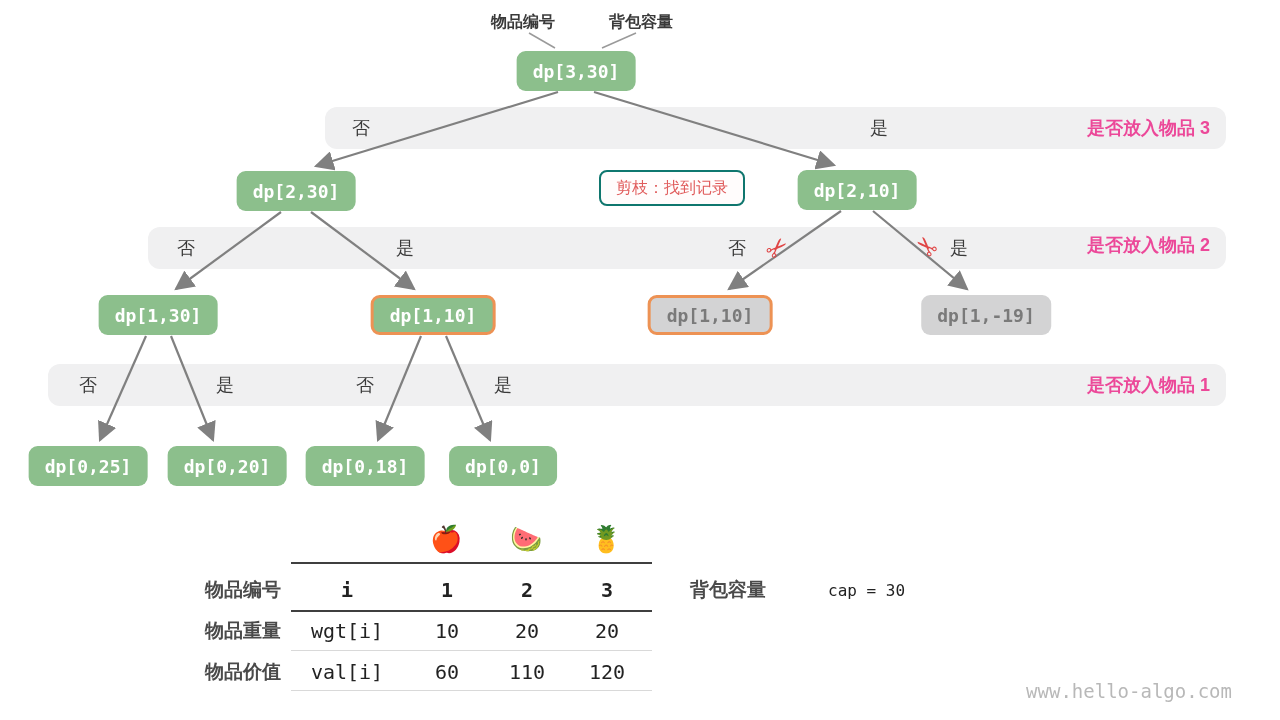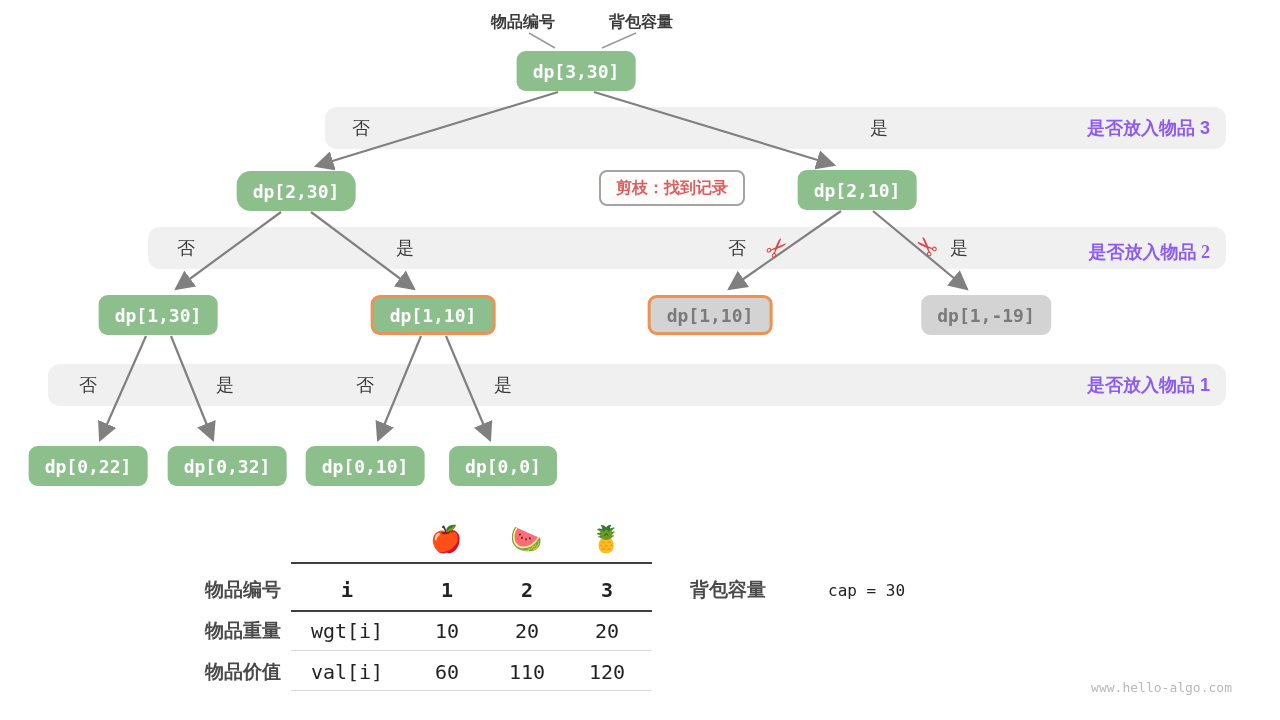--- a/index.html
+++ b/index.html
@@ -14,39 +14,39 @@
   }
   .band{
     position:absolute;height:42px;background:#f0f0f1;border-radius:12px;z-index:1;
   }
   .band-choice{
     position:absolute;transform:translate(-50%,-50%);
     font-size:18px;color:#3a3a3a;z-index:2;white-space:nowrap;
   }
   .band-question{
     position:absolute;transform:translateY(-50%);
-    font-size:18px;font-weight:bold;color:#8b5cf6;z-index:2;white-space:nowrap;
+    font-size:18px;font-weight:bold;color:#ec4899;z-index:2;white-space:nowrap;
   }
   .edges{position:absolute;left:0;top:0;z-index:3;pointer-events:none;}
   .node{
     position:absolute;transform:translate(-50%,-50%);
     display:flex;align-items:center;justify-content:center;
     height:40px;padding:0 16px;box-sizing:border-box;
     background:#8cbf8c;color:#ffffff;border-radius:9px;
     font-family:"DejaVu Sans Mono","Liberation Mono",monospace;
     font-weight:bold;font-size:18px;white-space:nowrap;z-index:4;
   }
   .node.gray{background:#d3d3d4;color:#7a7a7a;}
   .node.orange{border:3px solid #ed9254;}
   .prune{
     position:absolute;transform:translate(-50%,-50%);
     display:flex;align-items:center;justify-content:center;
     height:36px;padding:0 15px;box-sizing:border-box;
-    background:#fffcfc;border:2px solid #a3a3a3;border-radius:8px;
-    color:#e05c5c;font-size:16px;white-space:nowrap;z-index:5;font-weight:bold;
+    background:#fffcfc;border:2px solid #0f766e;border-radius:8px;
+    color:#e05c5c;font-size:16px;white-space:nowrap;z-index:5;
   }
   .scissors{
     position:absolute;color:#e04545;font-size:26px;line-height:1;z-index:6;
   }
   .tline{position:absolute;background:#3f3f3f;z-index:2;}
   .tline.light{background:#d9d9d9;}
   .cell{
     position:absolute;transform:translate(-50%,-50%);
     font-size:20px;color:#222;white-space:nowrap;z-index:3;
   }
@@ -54,21 +54,21 @@
     position:absolute;transform:translateY(-50%);
     font-weight:bold;font-size:19px;color:#4a4a4a;white-space:nowrap;z-index:3;
   }
   .fruit{position:absolute;transform:translate(-50%,-50%);font-size:26px;z-index:3;}
   .captext{
     position:absolute;transform:translateY(-50%);
     font-size:16px;color:#222;white-space:nowrap;z-index:3;
   }
   .watermark{
     position:absolute;font-family:"DejaVu Sans Mono","Liberation Mono",monospace;
-    font-size:13px;color:#b8b8b8;white-space:nowrap;z-index:3;
+    font-size:19px;color:#b8b8b8;white-space:nowrap;z-index:3;
   }
   .bold{font-weight:bold;}
 </style>
 </head>
 <body>
 
 <div class="canvas">
 
   <div class="toplabel" style="left:523px;top:22px;">物品编号</div>
   <div class="toplabel" style="left:641px;top:22px;">背包容量</div>
@@ -78,21 +78,21 @@
   <div class="band" style="left:48px;top:364px;width:1178px;"></div>
 
   <div class="band-choice" style="left:361px;top:128px;">否</div>
   <div class="band-choice" style="left:879px;top:128px;">是</div>
   <div class="band-question" style="right:70px;top:128px;">是否放入物品 3</div>
 
   <div class="band-choice" style="left:186px;top:248px;">否</div>
   <div class="band-choice" style="left:405px;top:248px;">是</div>
   <div class="band-choice" style="left:737px;top:248px;">否</div>
   <div class="band-choice" style="left:959px;top:248px;">是</div>
-  <div class="band-question" style="right:70px;top:252px;font-family:Liberation Serif, serif;">是否放入物品 2</div>
+  <div class="band-question" style="right:70px;top:245px;">是否放入物品 2</div>
 
   <div class="band-choice" style="left:88px;top:385px;">否</div>
   <div class="band-choice" style="left:225px;top:385px;">是</div>
   <div class="band-choice" style="left:365px;top:385px;">否</div>
   <div class="band-choice" style="left:503px;top:385px;">是</div>
   <div class="band-question" style="right:70px;top:385px;">是否放入物品 1</div>
 
   <svg class="edges" width="1280" height="720">
     <defs>
       <marker id="arrow" markerWidth="10" markerHeight="9" refX="8" refY="4.5" orient="auto">
@@ -114,31 +114,31 @@
 
     <line x1="146" y1="336" x2="100" y2="440" stroke="#808080" stroke-width="2.2" marker-end="url(#arrow)"></line>
     <line x1="171" y1="336" x2="213" y2="440" stroke="#808080" stroke-width="2.2" marker-end="url(#arrow)"></line>
 
     <line x1="421" y1="336" x2="378" y2="440" stroke="#808080" stroke-width="2.2" marker-end="url(#arrow)"></line>
     <line x1="446" y1="336" x2="490" y2="440" stroke="#808080" stroke-width="2.2" marker-end="url(#arrow)"></line>
   </svg>
 
   <div class="node" style="left:576px;top:71px;">dp[3,30]</div>
 
-  <div class="node" style="left:296px;top:191px;border-radius:14px;">dp[2,30]</div>
+  <div class="node" style="left:296px;top:191px;">dp[2,30]</div>
   <div class="node" style="left:857px;top:190px;">dp[2,10]</div>
 
   <div class="node" style="left:158px;top:315px;">dp[1,30]</div>
   <div class="node orange" style="left:433px;top:315px;">dp[1,10]</div>
   <div class="node gray orange" style="left:710px;top:315px;">dp[1,10]</div>
   <div class="node gray" style="left:986px;top:315px;">dp[1,-19]</div>
 
-  <div class="node" style="left:88px;top:466px;">dp[0,22]</div>
-  <div class="node" style="left:227px;top:466px;">dp[0,32]</div>
-  <div class="node" style="left:365px;top:466px;">dp[0,10]</div>
+  <div class="node" style="left:88px;top:466px;">dp[0,25]</div>
+  <div class="node" style="left:227px;top:466px;">dp[0,20]</div>
+  <div class="node" style="left:365px;top:466px;">dp[0,18]</div>
   <div class="node" style="left:503px;top:466px;">dp[0,0]</div>
 
   <div class="prune" style="left:672px;top:188px;">剪枝：找到记录</div>
 
   <div class="scissors" style="left:777px;top:248px;transform:translate(-50%,-50%) rotate(-45deg);">✂</div>
   <div class="scissors" style="left:927px;top:246px;transform:translate(-50%,-50%) rotate(-135deg);">✂</div>
 
   <div class="fruit" style="left:447px;top:539px;">🍎</div>
   <div class="fruit" style="left:527px;top:539px;">🍉</div>
   <div class="fruit" style="left:607px;top:539px;">🍍</div>

